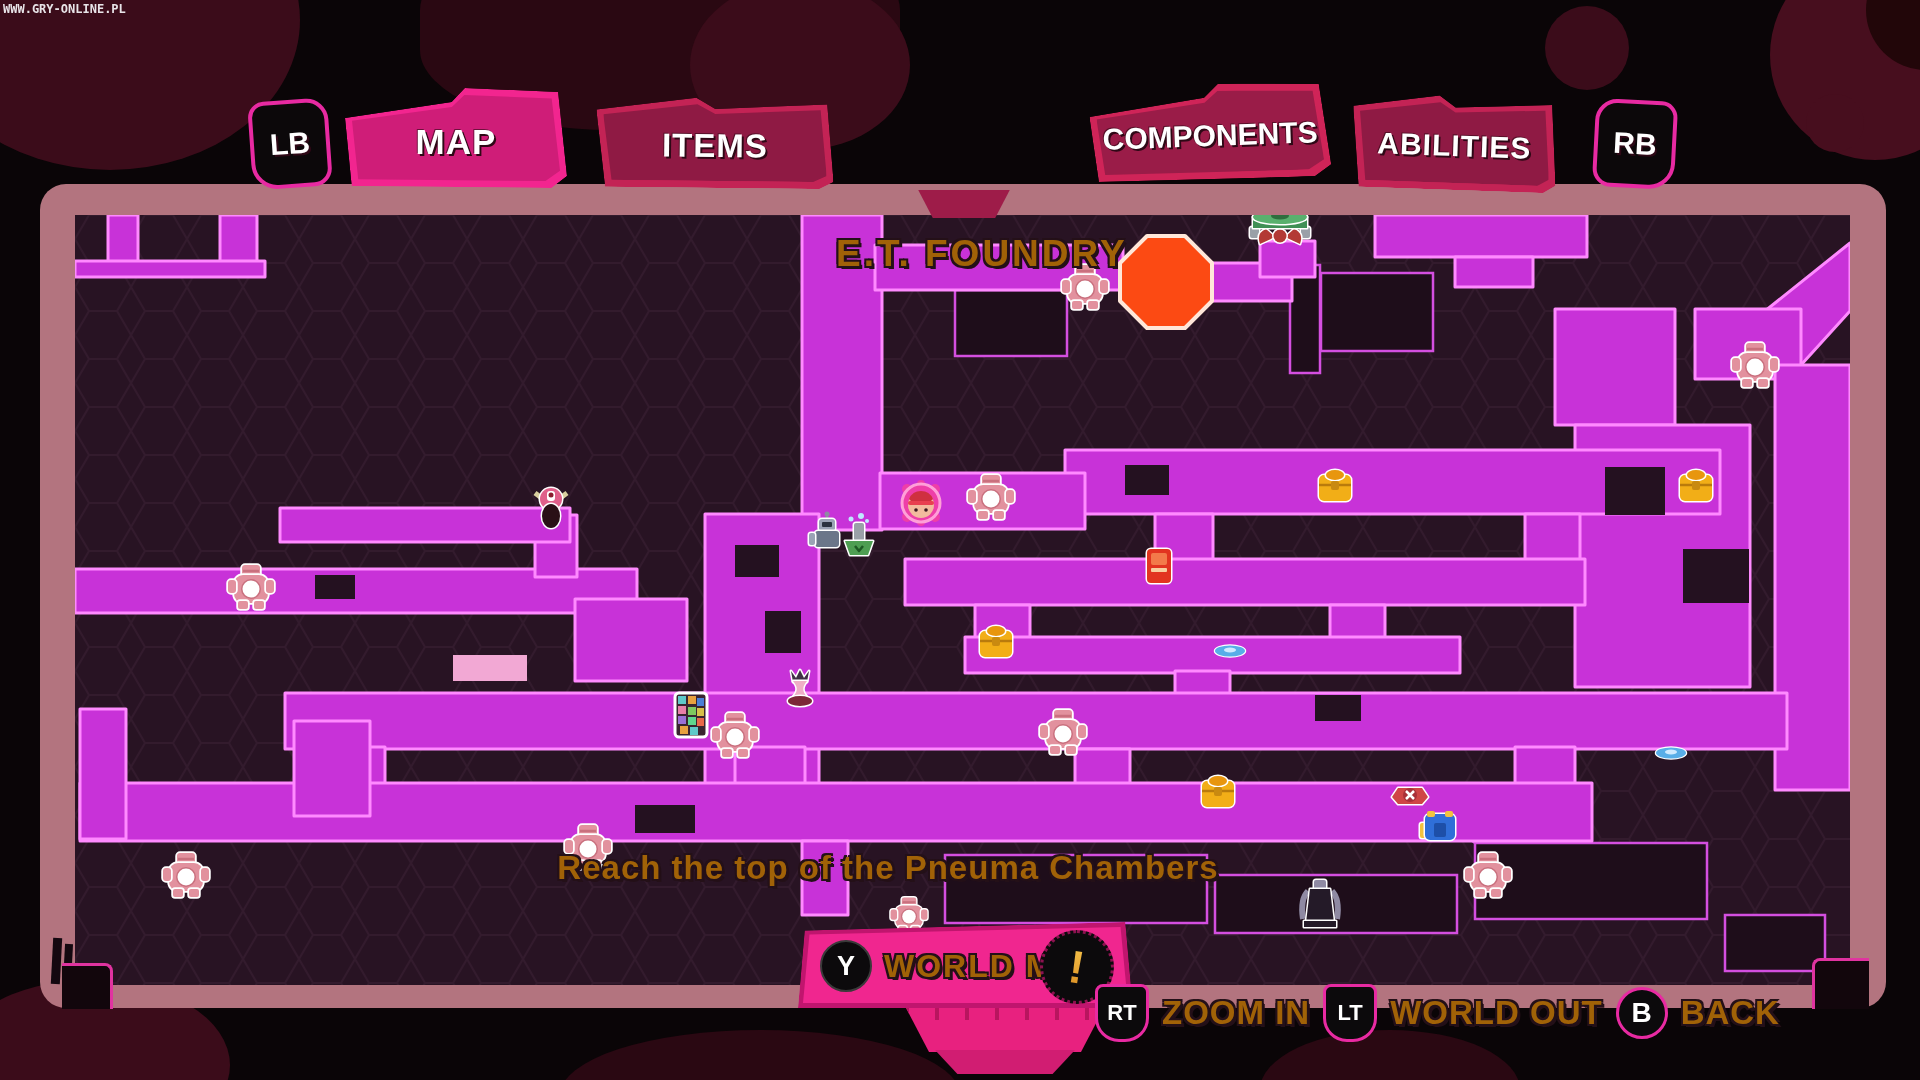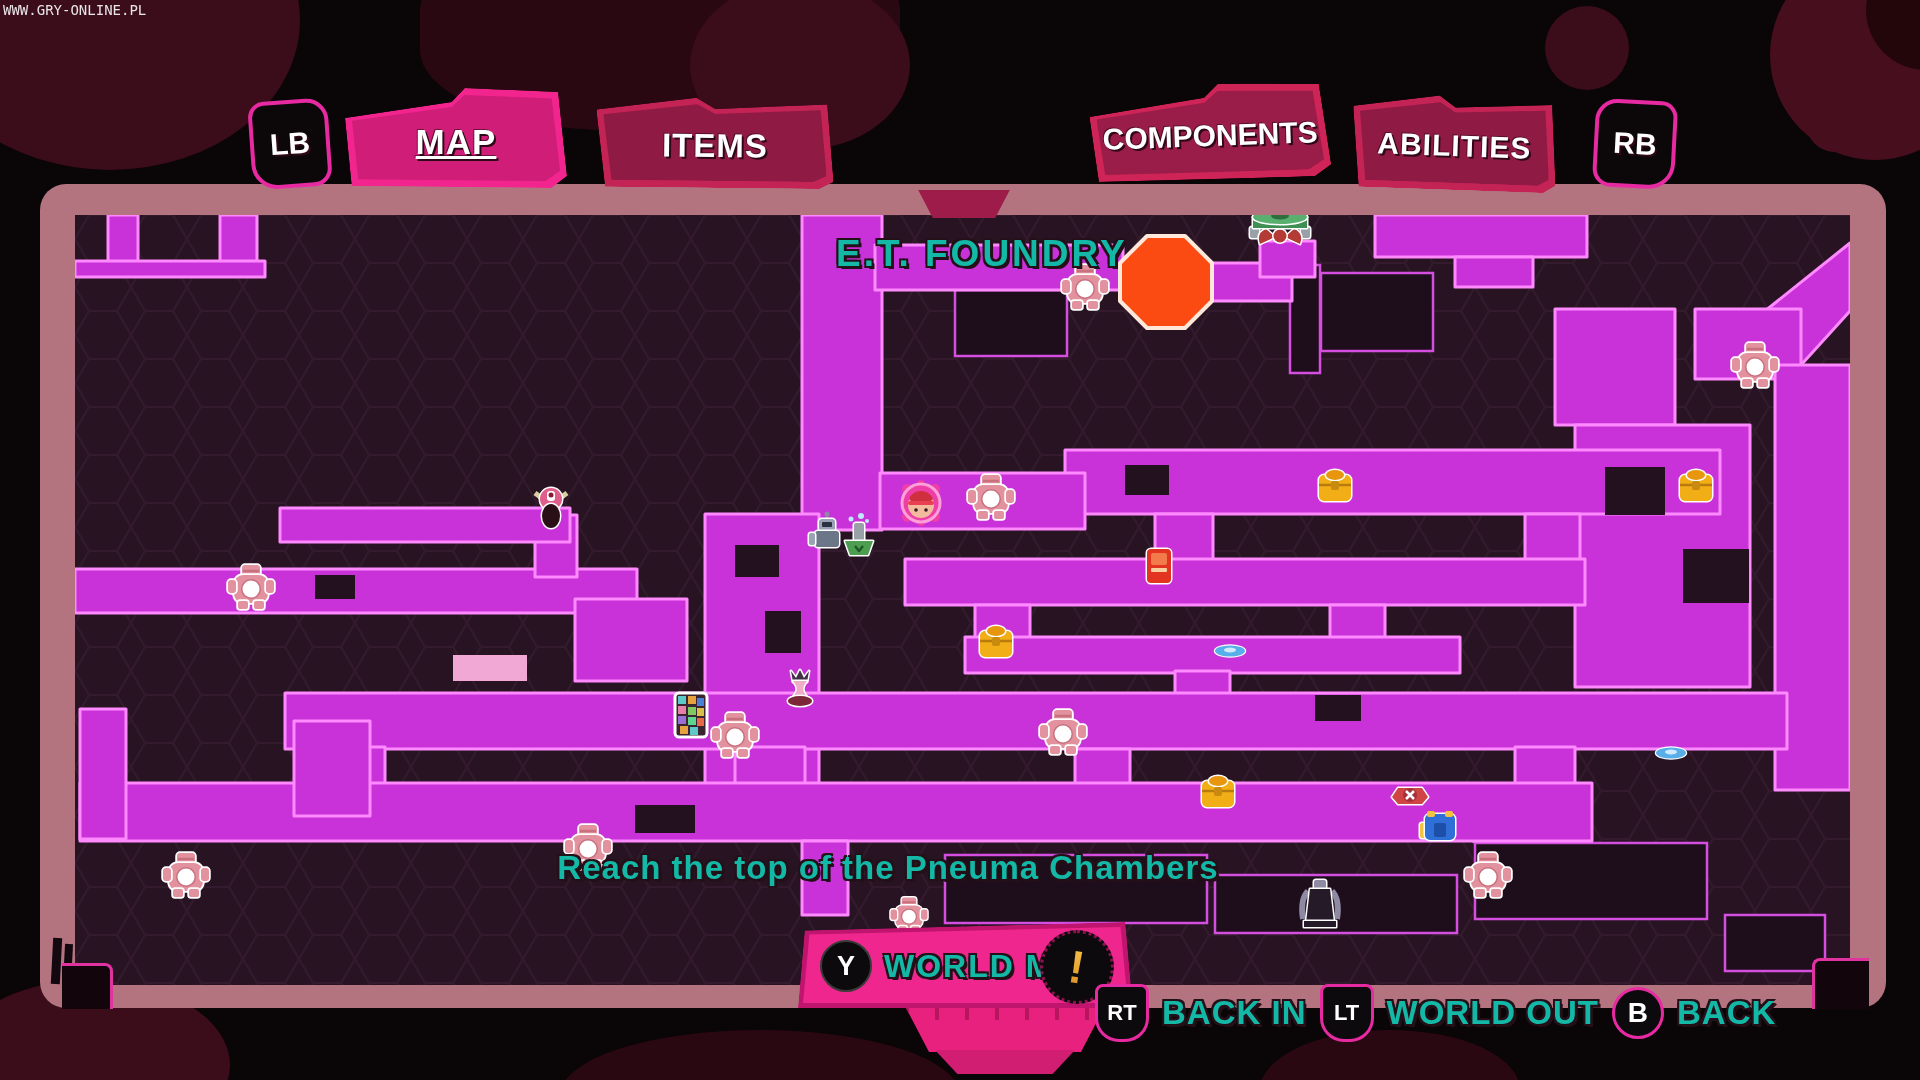--- a/index.html
+++ b/index.html
@@ -13,55 +13,55 @@
   .b3{left:690px;top:-20px;width:220px;height:170px;background:#3b0c1a;}
   .b4{right:-60px;top:-50px;width:210px;height:210px;background:#470e1e;}
   .b4i{right:-6px;top:0px;width:120px;height:120px;background:#220609;}
   .b5{right:56px;top:94px;width:58px;height:58px;background:#470e1e;}
   .b9{left:1545px;top:6px;width:84px;height:84px;background:#3b0c1a;}
   .b6{left:-50px;bottom:-70px;width:280px;height:170px;background:#3b0c1a;}
   .b7{left:560px;bottom:-80px;width:400px;height:130px;background:#2a0812;}
   .b8{right:400px;bottom:-70px;width:260px;height:120px;background:#2a0812;}
 
   .watermark{position:absolute;left:3px;top:2px;z-index:40;color:#e8e4e8;
-    font-family:"DejaVu Sans Mono",monospace;font-size:14px;font-weight:normal;letter-spacing:0;}
+    font-family:"DejaVu Sans Mono",monospace;font-size:12px;font-weight:bold;letter-spacing:0;}
 
   
   .device-frame{position:absolute;left:40px;top:184px;width:1846px;height:824px;
     background:#b3747f;border-radius:26px;z-index:1;}
   .map-screen{position:absolute;left:75px;top:215px;width:1775px;height:770px;
     background:#281323;z-index:2;overflow:hidden;}
   .map-screen svg{display:block;}
   .slot{position:absolute;background:#140810;z-index:2;}
   .slot1{left:52px;top:938px;width:9px;height:46px;transform:rotate(3deg);}
   .slot2{left:64px;top:944px;width:8px;height:40px;transform:rotate(3deg);}
   .notch{position:absolute;background:#12060c;z-index:3;}
   .notch-bl{left:62px;top:963px;width:48px;height:43px;border-top:3px solid #e033a0;border-right:3px solid #e033a0;border-radius:0 8px 0 0;}
   .notch-br{left:1812px;top:958px;width:54px;height:48px;border-top:3px solid #e033a0;border-left:3px solid #e033a0;border-radius:8px 0 0 0;}
 
   
-  .outlined{color:#14b8a6;font-weight:bold;
+  .outlined{color:#a16207;font-weight:bold;
     text-shadow:-2px -2px 0 #241018,2px -2px 0 #241018,-2px 2px 0 #241018,
                 2px 2px 0 #241018,3px 3px 0 #241018;}
   .region-label{position:absolute;left:836px;top:233px;font-size:37px;letter-spacing:3px;z-index:5;}
   .objective{position:absolute;left:0;top:849px;width:1776px;text-align:center;font-size:33px;letter-spacing:1px;z-index:5;}
 
   
   .tab{position:absolute;z-index:6;}
   .tab-shell{position:absolute;inset:0;}
   .tab-core{position:absolute;inset:7px;}
   .shapeA,.shapeA .tab-shell,.shapeA .tab-core{clip-path:polygon(0% 30%,48% 14%,54% 0%,96% 4%,100% 88%,93% 100%,3% 98%);}
   .shapeB,.shapeB .tab-shell,.shapeB .tab-core{clip-path:polygon(0% 16%,42% 2%,50% 14%,97% 8%,100% 92%,94% 100%,4% 100%);}
   .shapeW,.shapeW .tab-shell,.shapeW .tab-core{clip-path:polygon(3% 14%,50% 0%,97% 12%,100% 92%,52% 100%,0% 94%);}
   .tab-label{position:absolute;inset:0;display:flex;align-items:center;justify-content:center;
     color:#fff;font-weight:bold;letter-spacing:1px;
     text-shadow:2px 2px 0 #2e0816,-1px -1px 0 rgba(46,8,22,.6);padding-top:8px;}
   .tab--map{left:345px;top:88px;width:222px;height:100px;}
   .tab--map .tab-shell{background:#f2258f;} .tab--map .tab-core{background:#cf1d78;}
-  .tab--map .tab-label{font-size:35px;text-decoration:underline;}
+  .tab--map .tab-label{font-size:35px;}
   .tab--items{left:596px;top:96px;width:238px;height:92px;transform:rotate(.6deg);}
   .tab--items .tab-shell{background:#c32355;} .tab--items .tab-core{background:#8f1a44;}
   .tab--items .tab-label{font-size:33px;}
   .tab--weapons{left:845px;top:66px;width:240px;height:128px;}
   .tab--weapons .tab-shell{background:#c12050;} .tab--weapons .tab-core{background:#8e1a44;}
   .tab--weapons .tab-label{font-size:35px;}
   .tab--components{left:1090px;top:84px;width:240px;height:96px;transform:rotate(-2deg);}
   .tab--components .tab-shell{background:#cf2458;} .tab--components .tab-core{background:#9a1c48;}
   .tab--components .tab-label{font-size:30px;letter-spacing:0;}
   .tab--abilities{left:1352px;top:94px;width:205px;height:96px;transform:rotate(2deg);}
@@ -390,20 +390,20 @@
   <div class="gem" style="left:1040px;top:930px;right:auto;">
     <div class="gem-mark">!</div>
   </div>
   <div class="jaw1">
       <div class="teeth"></div>
     </div>
   <div class="jaw2"></div>
 
   <div class="hints">
     <div class="btn-trigger">RT</div>
-    <div class="hint-text outlined">BACK IN</div>
+    <div class="hint-text outlined">ZOOM IN</div>
     <div class="btn-trigger">LT</div>
     <div class="hint-text outlined">WORLD OUT</div>
     <div class="btn-circle">B</div>
     <div class="hint-text outlined">BACK</div>
   </div>
 
 </div>
 
 </body></html>

